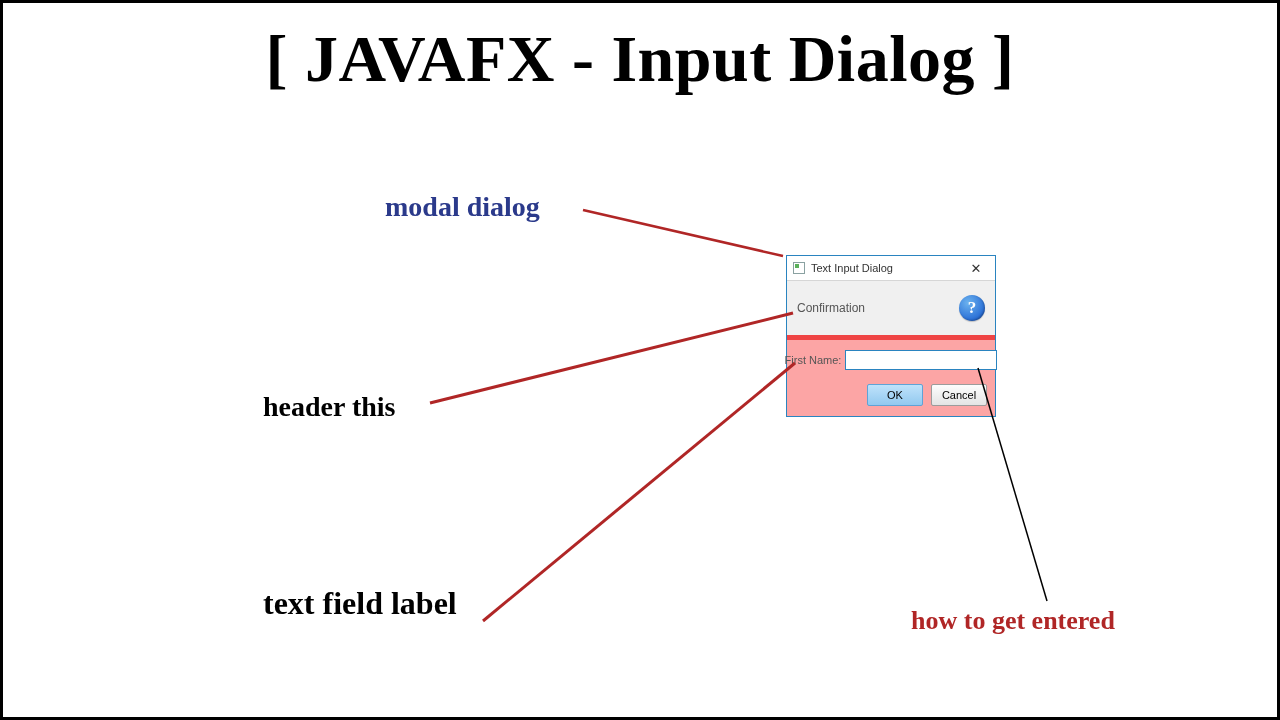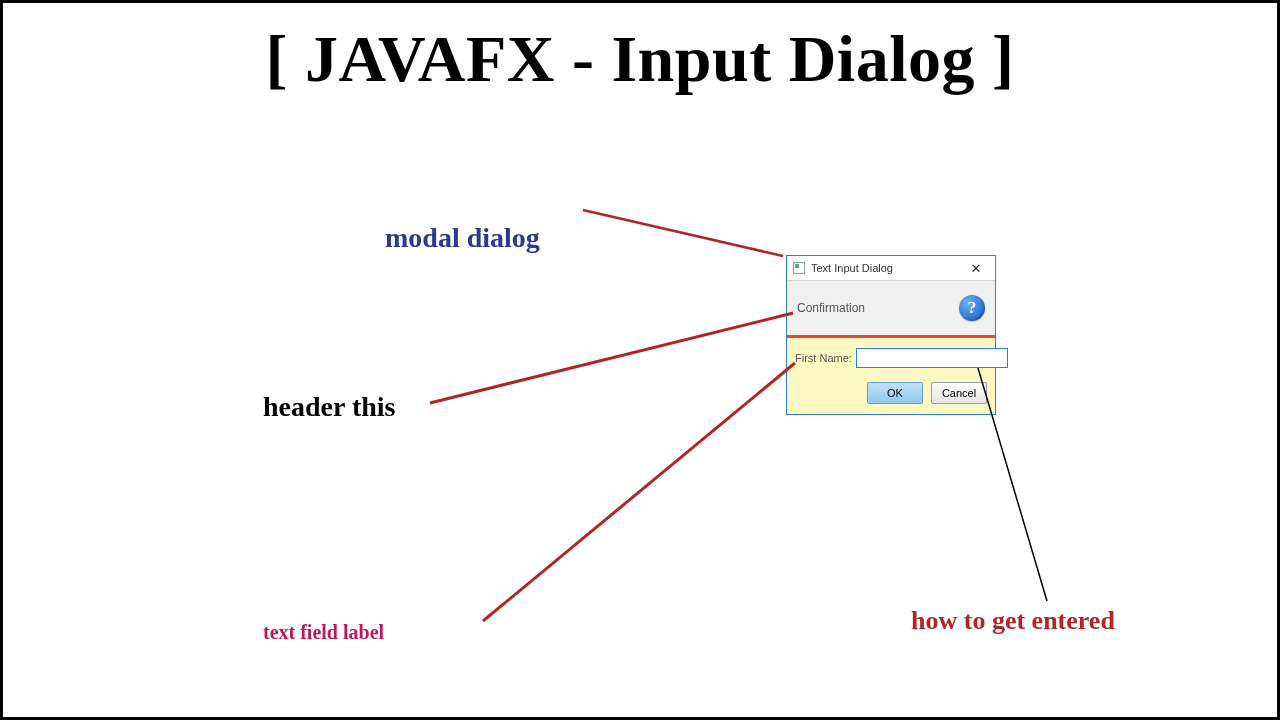--- a/index.html
+++ b/index.html
@@ -35,51 +35,50 @@
   .anno {
     position: absolute;
     font-weight: 700;
     font-family: Georgia, "Times New Roman", serif;
   }
   .anno.modal-dialog {
     left: 382px;
     top: 188px;
     font-size: 28px;
     color: #2b3a8b;
-    margin-top: 31px;
   }
   .anno.header-text {
     left: 260px;
     top: 388px;
     font-size: 28px;
     color: #000;
   }
   .anno.textfield-label {
     left: 260px;
-    top: 618px;
-    font-size: 20px;
-    color: #be185d;
+    top: 582px;
+    font-size: 32px;
+    color: #000000;
   }
   .anno.how-to {
     left: 908px;
     top: 602px;
     font-size: 26px;
     line-height: 1.25;
     color: #b02626;
     max-width: 320px;
   }
 
   
   .dialog {
     position: absolute;
     left: 783px;
     top: 252px;
     width: 208px;
     border: 1px solid #2a84c0;
-    background: #fef9c3;
+    background: #fca5a5;
     font-family: "Segoe UI", Tahoma, sans-serif;
     font-size: 11px;
   }
   .dialog .titlebar {
     height: 24px;
     background: #fff;
     border-bottom: 1px solid #d6d6d6;
     display: flex;
     align-items: center;
     padding: 0 4px 0 6px;
@@ -113,21 +112,21 @@
     color: #333;
     font-size: 13px;
     cursor: default;
   }
   .dialog .header-area {
     display: flex;
     align-items: center;
     justify-content: space-between;
     padding: 14px 10px;
     background: #f0f0f0;
-    border-bottom: 3px solid #ef4444;
+    border-bottom: 5px solid #ef4444;
   }
   .dialog .header-txt {
     color: #555;
     font-size: 12px;
   }
   .dialog .info-icon {
     width: 26px;
     height: 26px;
     border-radius: 50%;
     background: radial-gradient(circle at 35% 30%, #6cb3ef 0%, #2a6fd6 70%, #1a4aa0 100%);
@@ -138,20 +137,21 @@
     font-weight: 700;
     font-size: 17px;
     font-family: Georgia, serif;
     box-shadow: inset -1px -1px 2px rgba(0,0,0,0.25), 0 1px 1px rgba(0,0,0,0.2);
   }
   .dialog .body-area {
     display: flex;
     align-items: center;
     padding: 10px 8px 8px 8px;
     gap: 4px;
+    justify-content: center;
   }
   .dialog .field-label {
     color: #555;
     font-size: 11px;
     white-space: nowrap;
   }
   .dialog .text-input {
     flex: 1;
     height: 20px;
     box-sizing: border-box;

